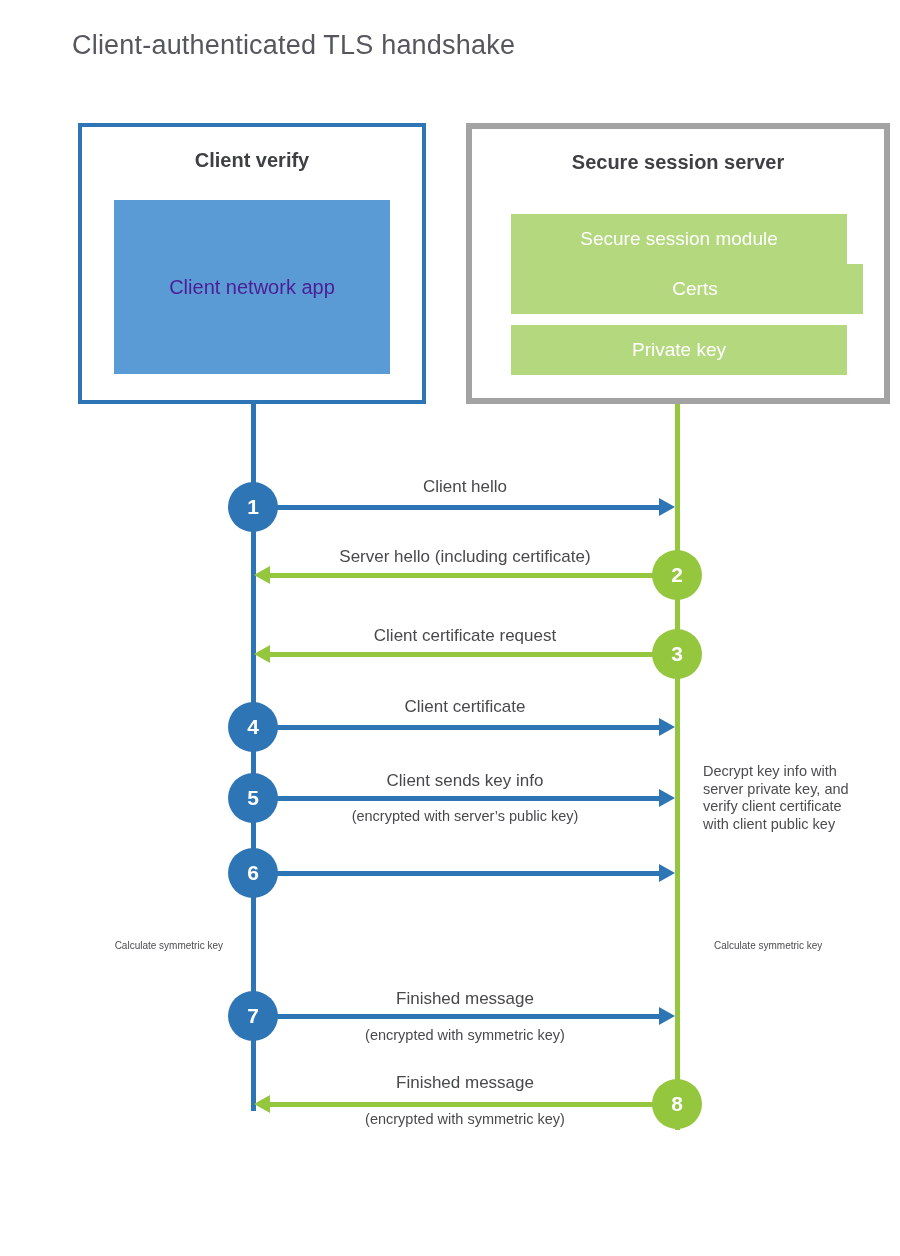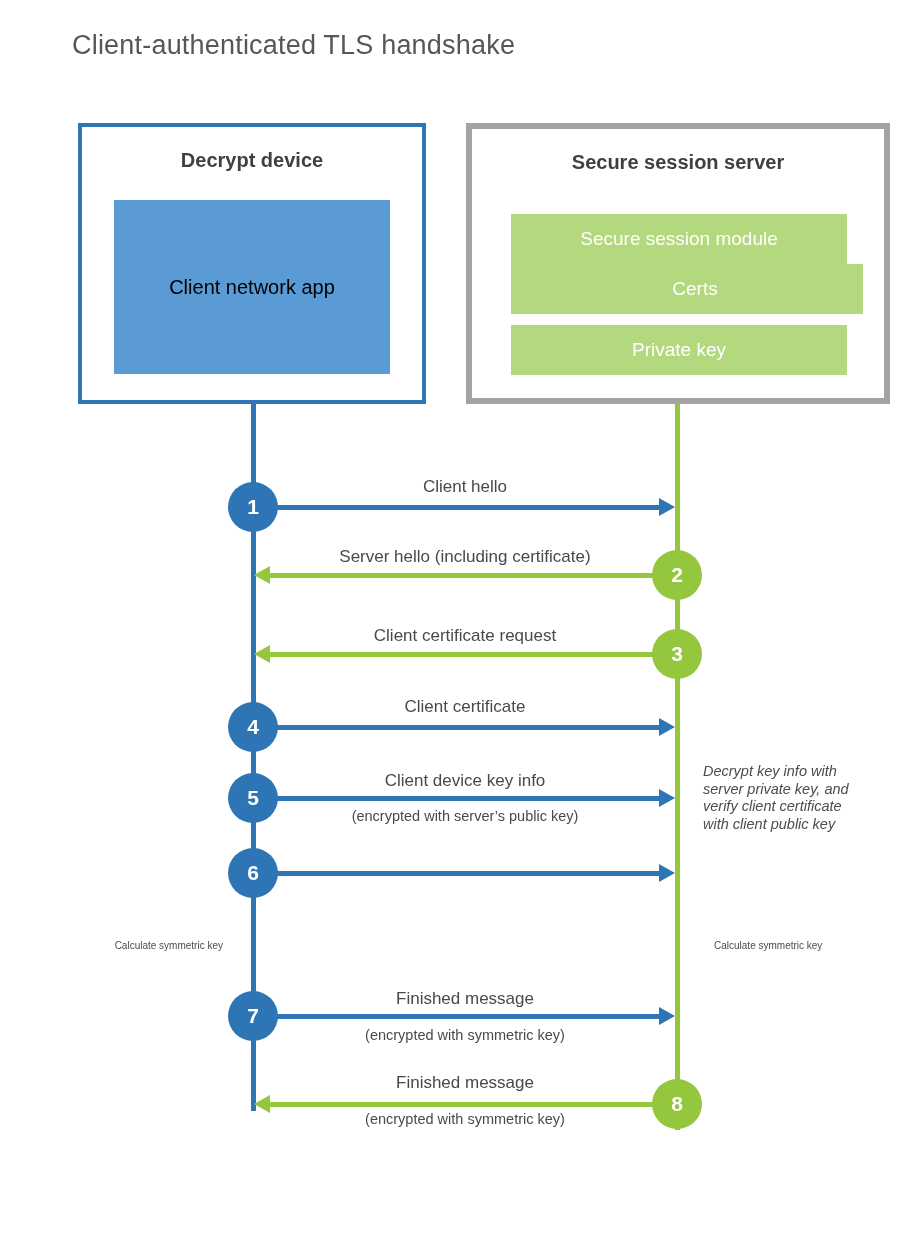--- a/index.html
+++ b/index.html
@@ -16,21 +16,21 @@
   .actor-box{position:absolute;top:123px;height:281px;background:#fff;box-sizing:border-box;}
   .client-box{left:42px;width:348px;border:4px solid #2e75b5;}
   .server-box{left:430px;width:424px;border:6px solid #a3a3a3;}
   .actor-title{
     position:absolute;top:22px;left:0;width:100%;text-align:center;
     font-size:20px;font-weight:700;color:#3f4043;
   }
   .app-box{
     position:absolute;left:32px;top:73px;width:276px;height:174px;background:#5b9bd5;
     display:flex;align-items:center;justify-content:center;text-align:center;
-    color:#000000;font-size:20px;line-height:1.5;
+    color:#4c1d95;font-size:20px;line-height:1.5;
   }
   .app-box .wrap{width:190px;}
   .module-bar{
     position:absolute;left:39px;width:336px;height:50px;background:#b4d87e;
     display:flex;align-items:center;justify-content:center;
     color:#ffffff;font-size:19px;
   }
   
   .vline{position:absolute;width:5px;}
   .vline.blue{background:#2e75b5;left:215px;top:404px;height:707px;}
@@ -52,37 +52,37 @@
   .head.left{border-right:16px solid #94c63e;left:218px;}
   
   .msg{
     position:absolute;left:217px;width:424px;text-align:center;
     font-size:17px;color:#48494b;
   }
   .sub{font-size:14.5px;}
   
   .note{
     position:absolute;left:667px;top:763px;width:160px;
-    font-size:14.5px;line-height:17.5px;color:#4b4c4e;font-style:italic;
+    font-size:14.5px;line-height:17.5px;color:#4b4c4e;
   }
   .calc{
     position:absolute;top:937px;font-size:10px;line-height:17.5px;color:#4b4c4e;
   }
   .calc.left{left:67px;width:120px;text-align:right;}
   .calc.right{left:678px;width:120px;text-align:left;}
 </style>
 </head>
 <body>
 
 <div class="canvas">
 
   <div class="diagram-title">Client-authenticated TLS handshake</div>
 
   <div class="actor-box client-box">
-    <div class="actor-title">Decrypt device</div>
+    <div class="actor-title">Client verify</div>
     <div class="app-box">
       <div class="wrap">Client network app</div>
     </div>
   </div>
 
   <div class="actor-box server-box">
     <div class="actor-title">Secure session server</div>
     <div class="module-bar" style="top:85px;">Secure session module</div>
     <div class="module-bar" style="top:135px;padding-left:16px;">Certs</div>
     <div class="module-bar" style="top:196px;">Private key</div>
@@ -104,21 +104,21 @@
   <div class="msg" style="top:626px;text-align:center;">Client certificate request</div>
   <div class="hline green" style="top:652px;"></div>
   <div class="head left" style="top:645px;"></div>
   <div class="circle green" style="top:629px;">3</div>
 
   <div class="msg" style="top:697px;">Client certificate</div>
   <div class="hline blue" style="top:725px;"></div>
   <div class="head right" style="top:718px;"></div>
   <div class="circle blue" style="top:702px;">4</div>
 
-  <div class="msg" style="top:771px;">Client device key info</div>
+  <div class="msg" style="top:771px;">Client sends key info</div>
   <div class="hline blue" style="top:796px;"></div>
   <div class="head right" style="top:789px;"></div>
   <div class="circle blue" style="top:773px;">5</div>
   <div class="msg sub" style="top:808px;">(encrypted with server’s public key)</div>
 
   <div class="hline blue" style="top:871px;"></div>
   <div class="head right" style="top:864px;"></div>
   <div class="circle blue" style="top:848px;">6</div>
 
   <div class="msg" style="top:989px;">Finished message</div>

